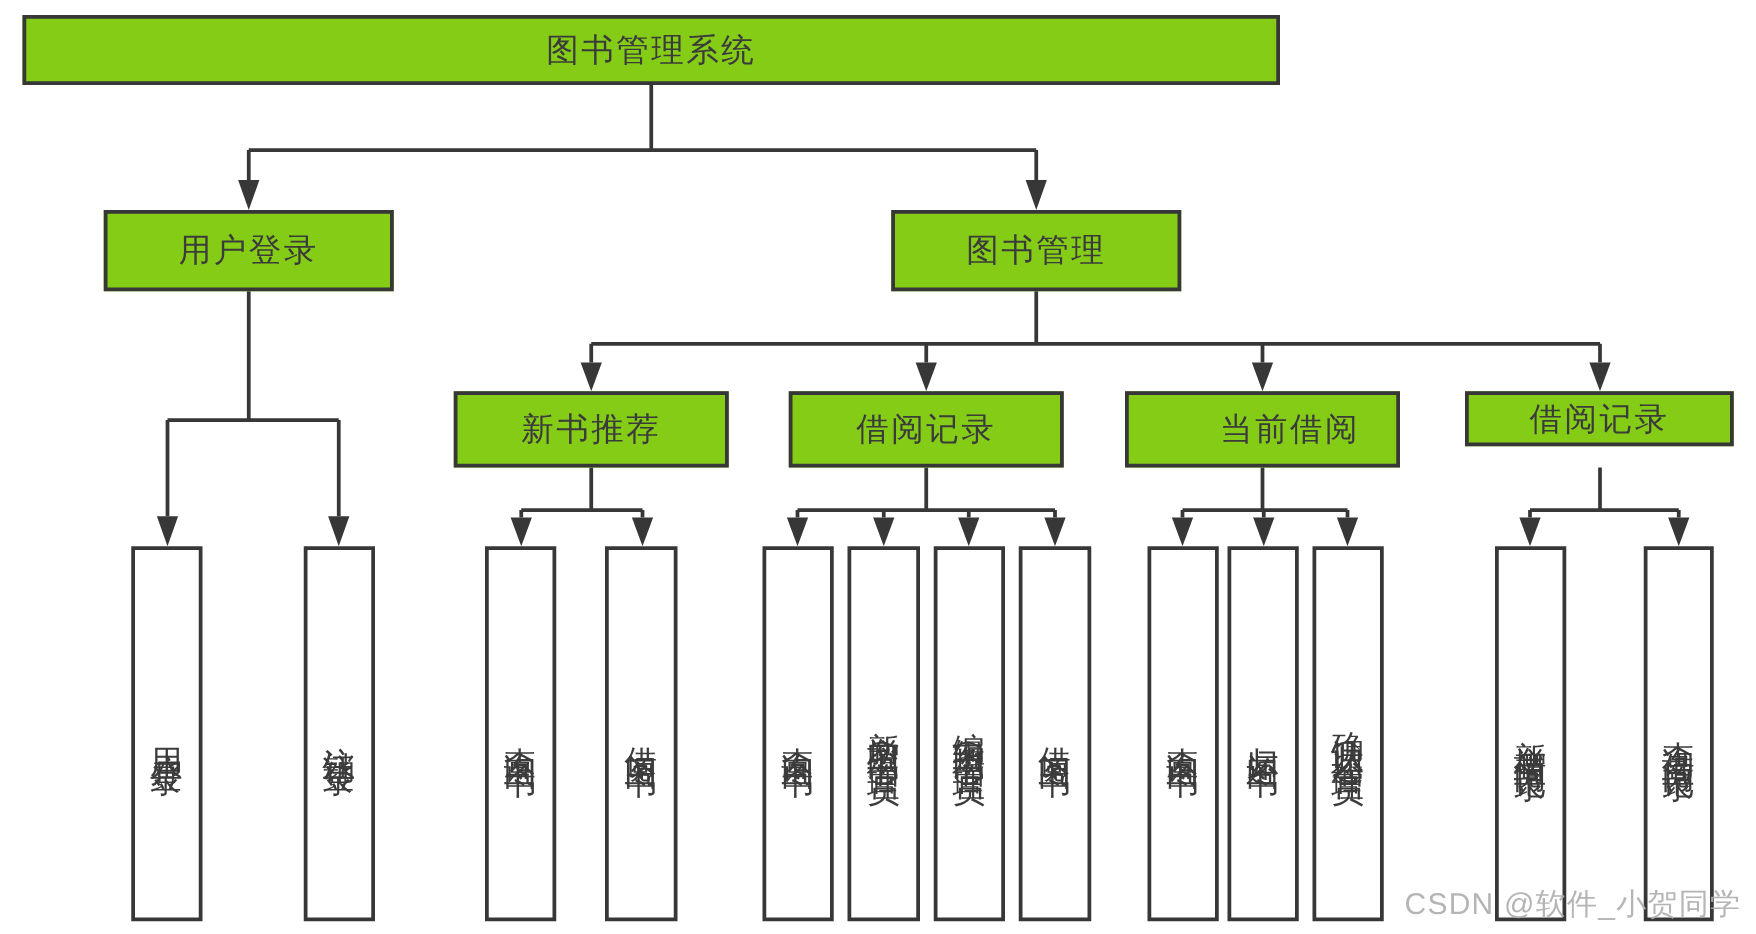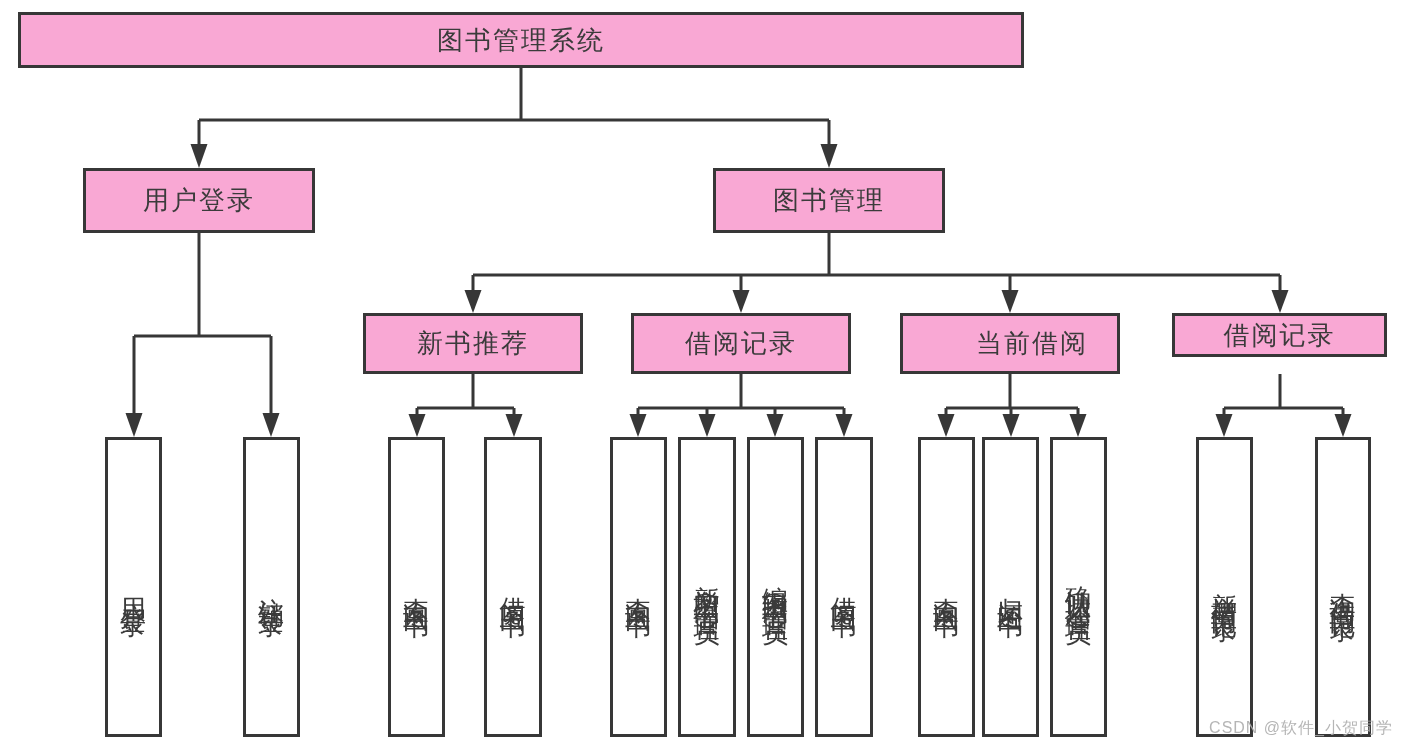--- a/index.html
+++ b/index.html
@@ -9,31 +9,31 @@
     --bg:#ffffff;
   }
   html,body{margin:0;padding:0;background:var(--bg);}
   #stage{
     position:relative;width:1405px;height:747px;background:var(--bg);
     font-family:"Liberation Sans",sans-serif;color:var(--text);overflow:hidden;
   }
   #wires{position:absolute;left:0;top:0;width:1405px;height:747px;}
   .hbox{
     position:absolute;box-sizing:border-box;border:3px solid var(--line);
-    background:#f9a8d4;display:flex;align-items:center;justify-content:center;
+    background:#84cc16;display:flex;align-items:center;justify-content:center;
     font-size:26px;letter-spacing:2px;white-space:nowrap;
   }
   .vbox{
     position:absolute;box-sizing:border-box;border:3px solid var(--line);
     background:#fff;top:437px;height:300px;width:57px;
     display:flex;align-items:center;justify-content:center;
     writing-mode:vertical-rl;font-size:26px;letter-spacing:5px;line-height:1;
   }
   .watermark{
-    position:absolute;right:12px;bottom:8px;font-size:16px;
+    position:absolute;right:12px;bottom:8px;font-size:24px;
     color:var(--watermark);letter-spacing:1px;white-space:nowrap;opacity:.9;margin-left:44px;
   }
 </style>
 </head>
 <body>
 
 <div id="stage">
 
   <svg id="wires" viewBox="0 0 1405 747" xmlns="http://www.w3.org/2000/svg">
     <g stroke="#373737" stroke-width="3" fill="none">

